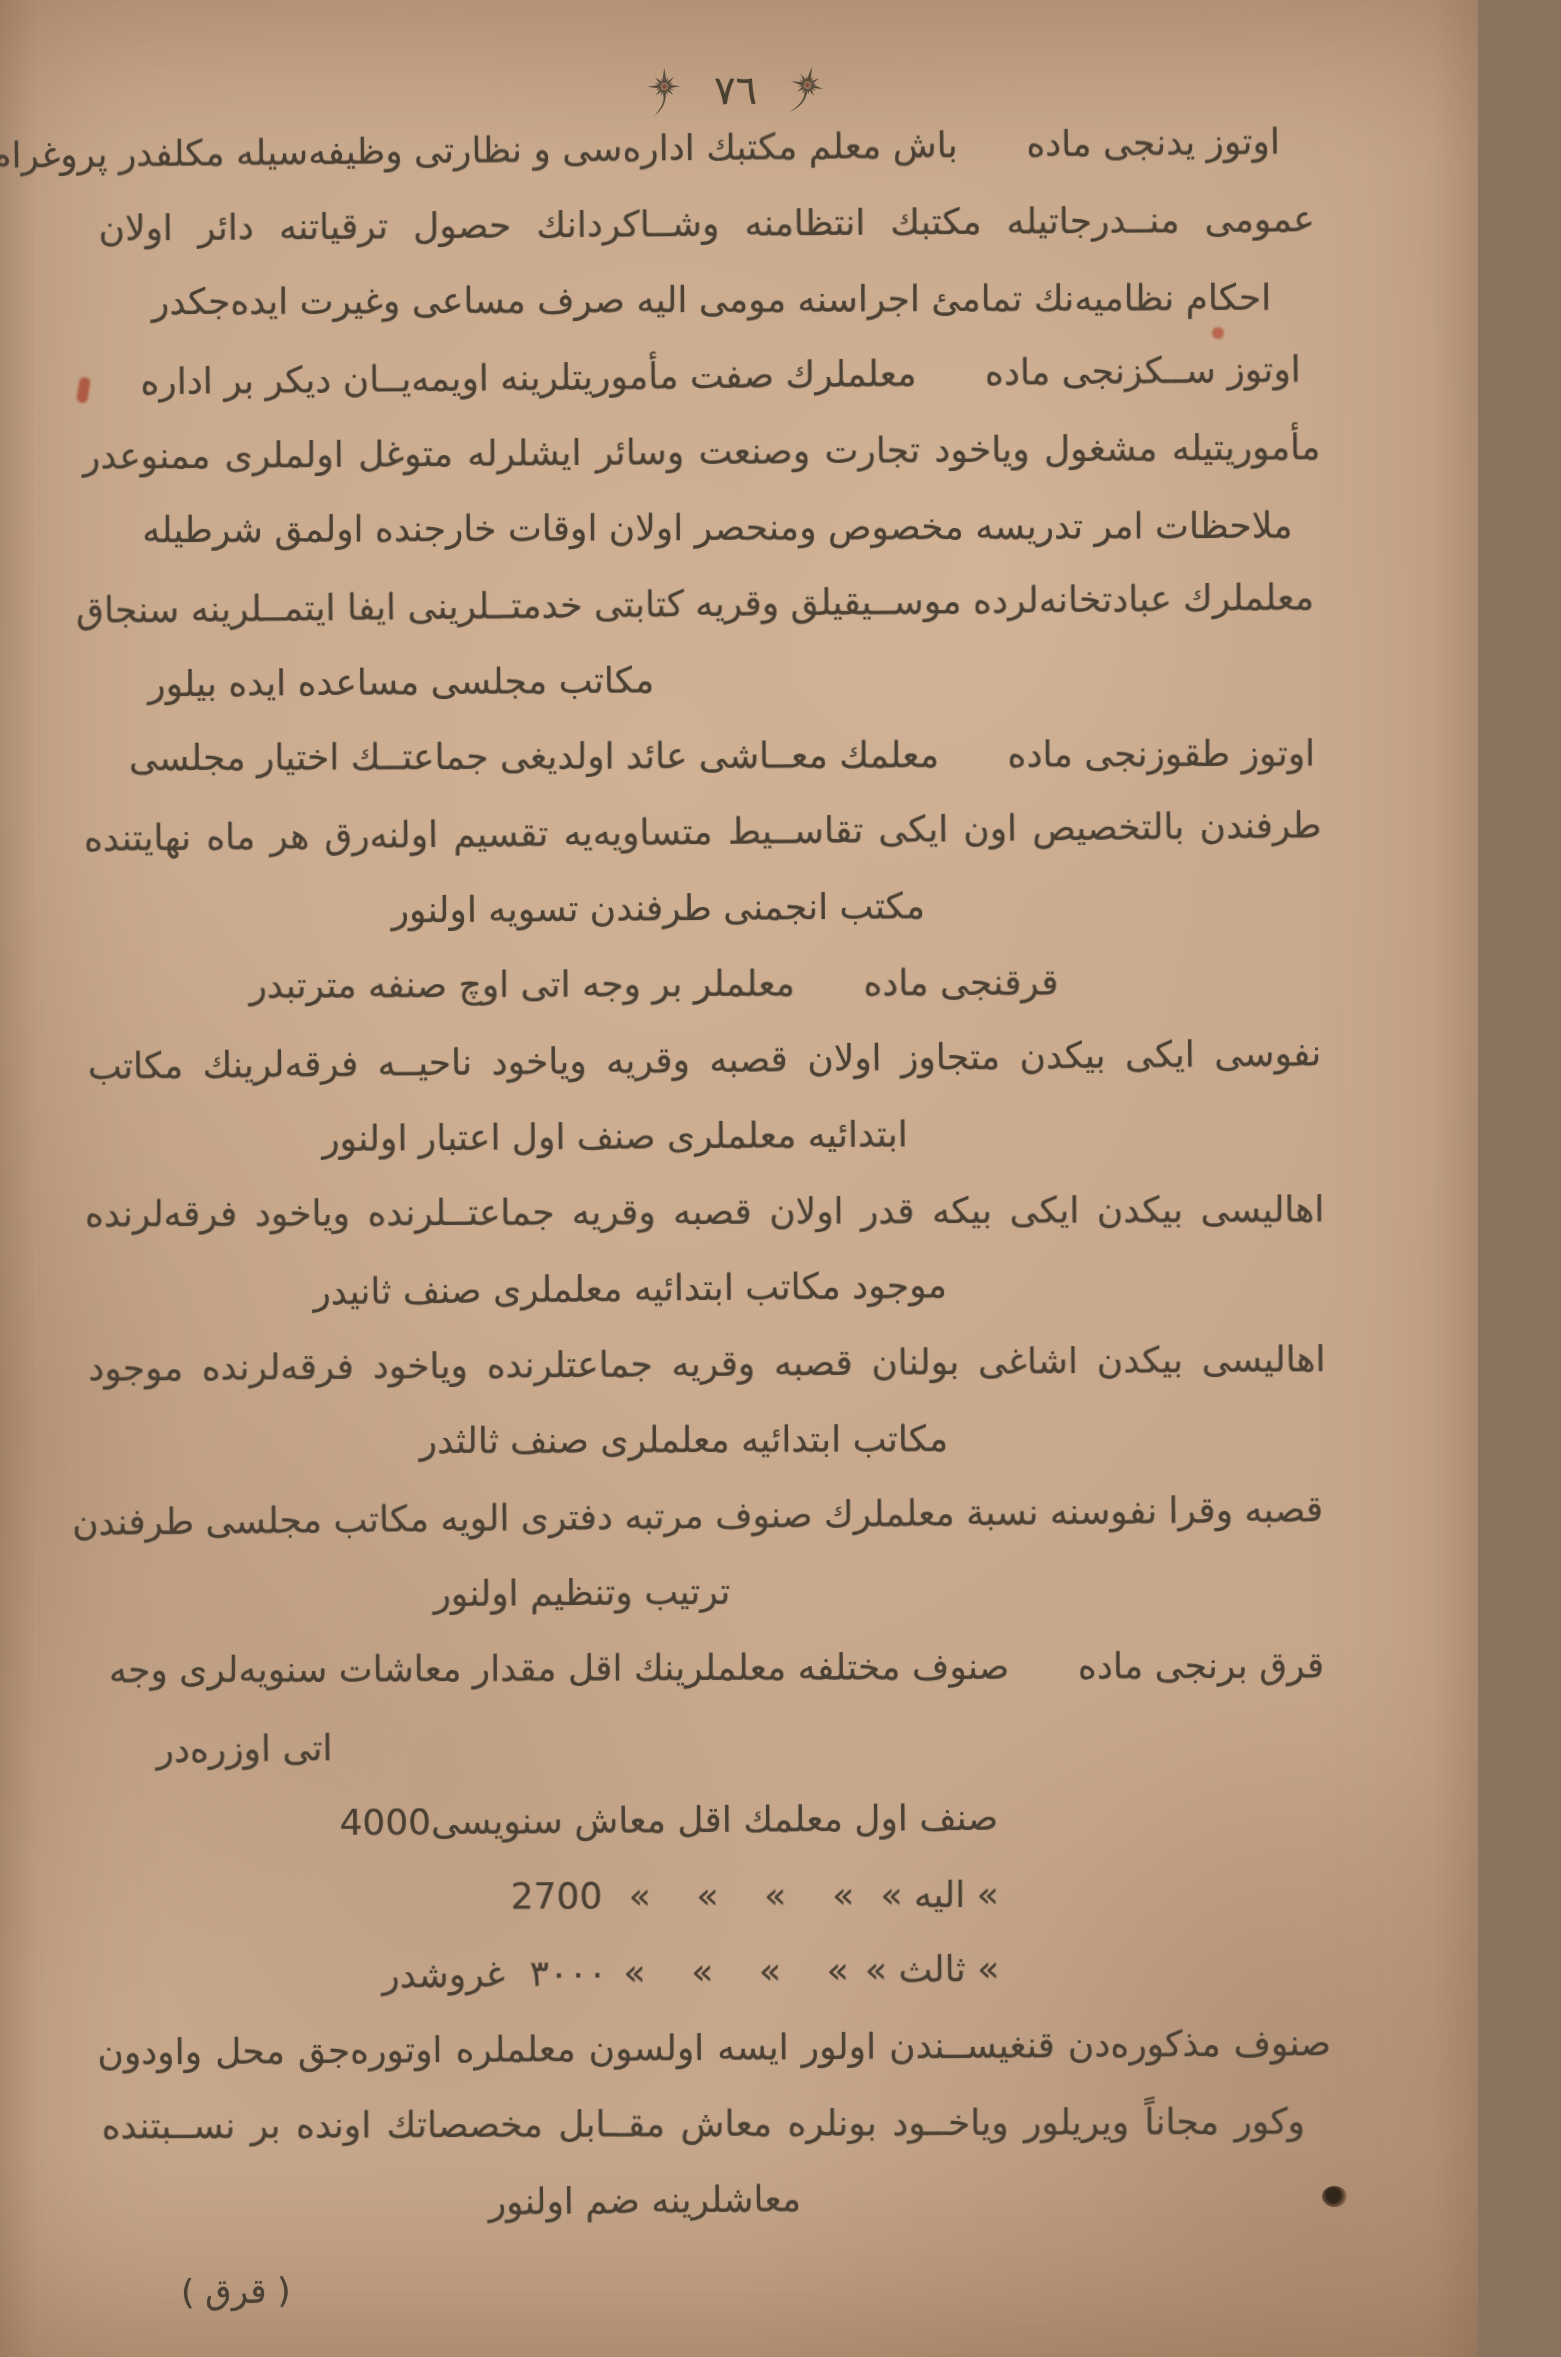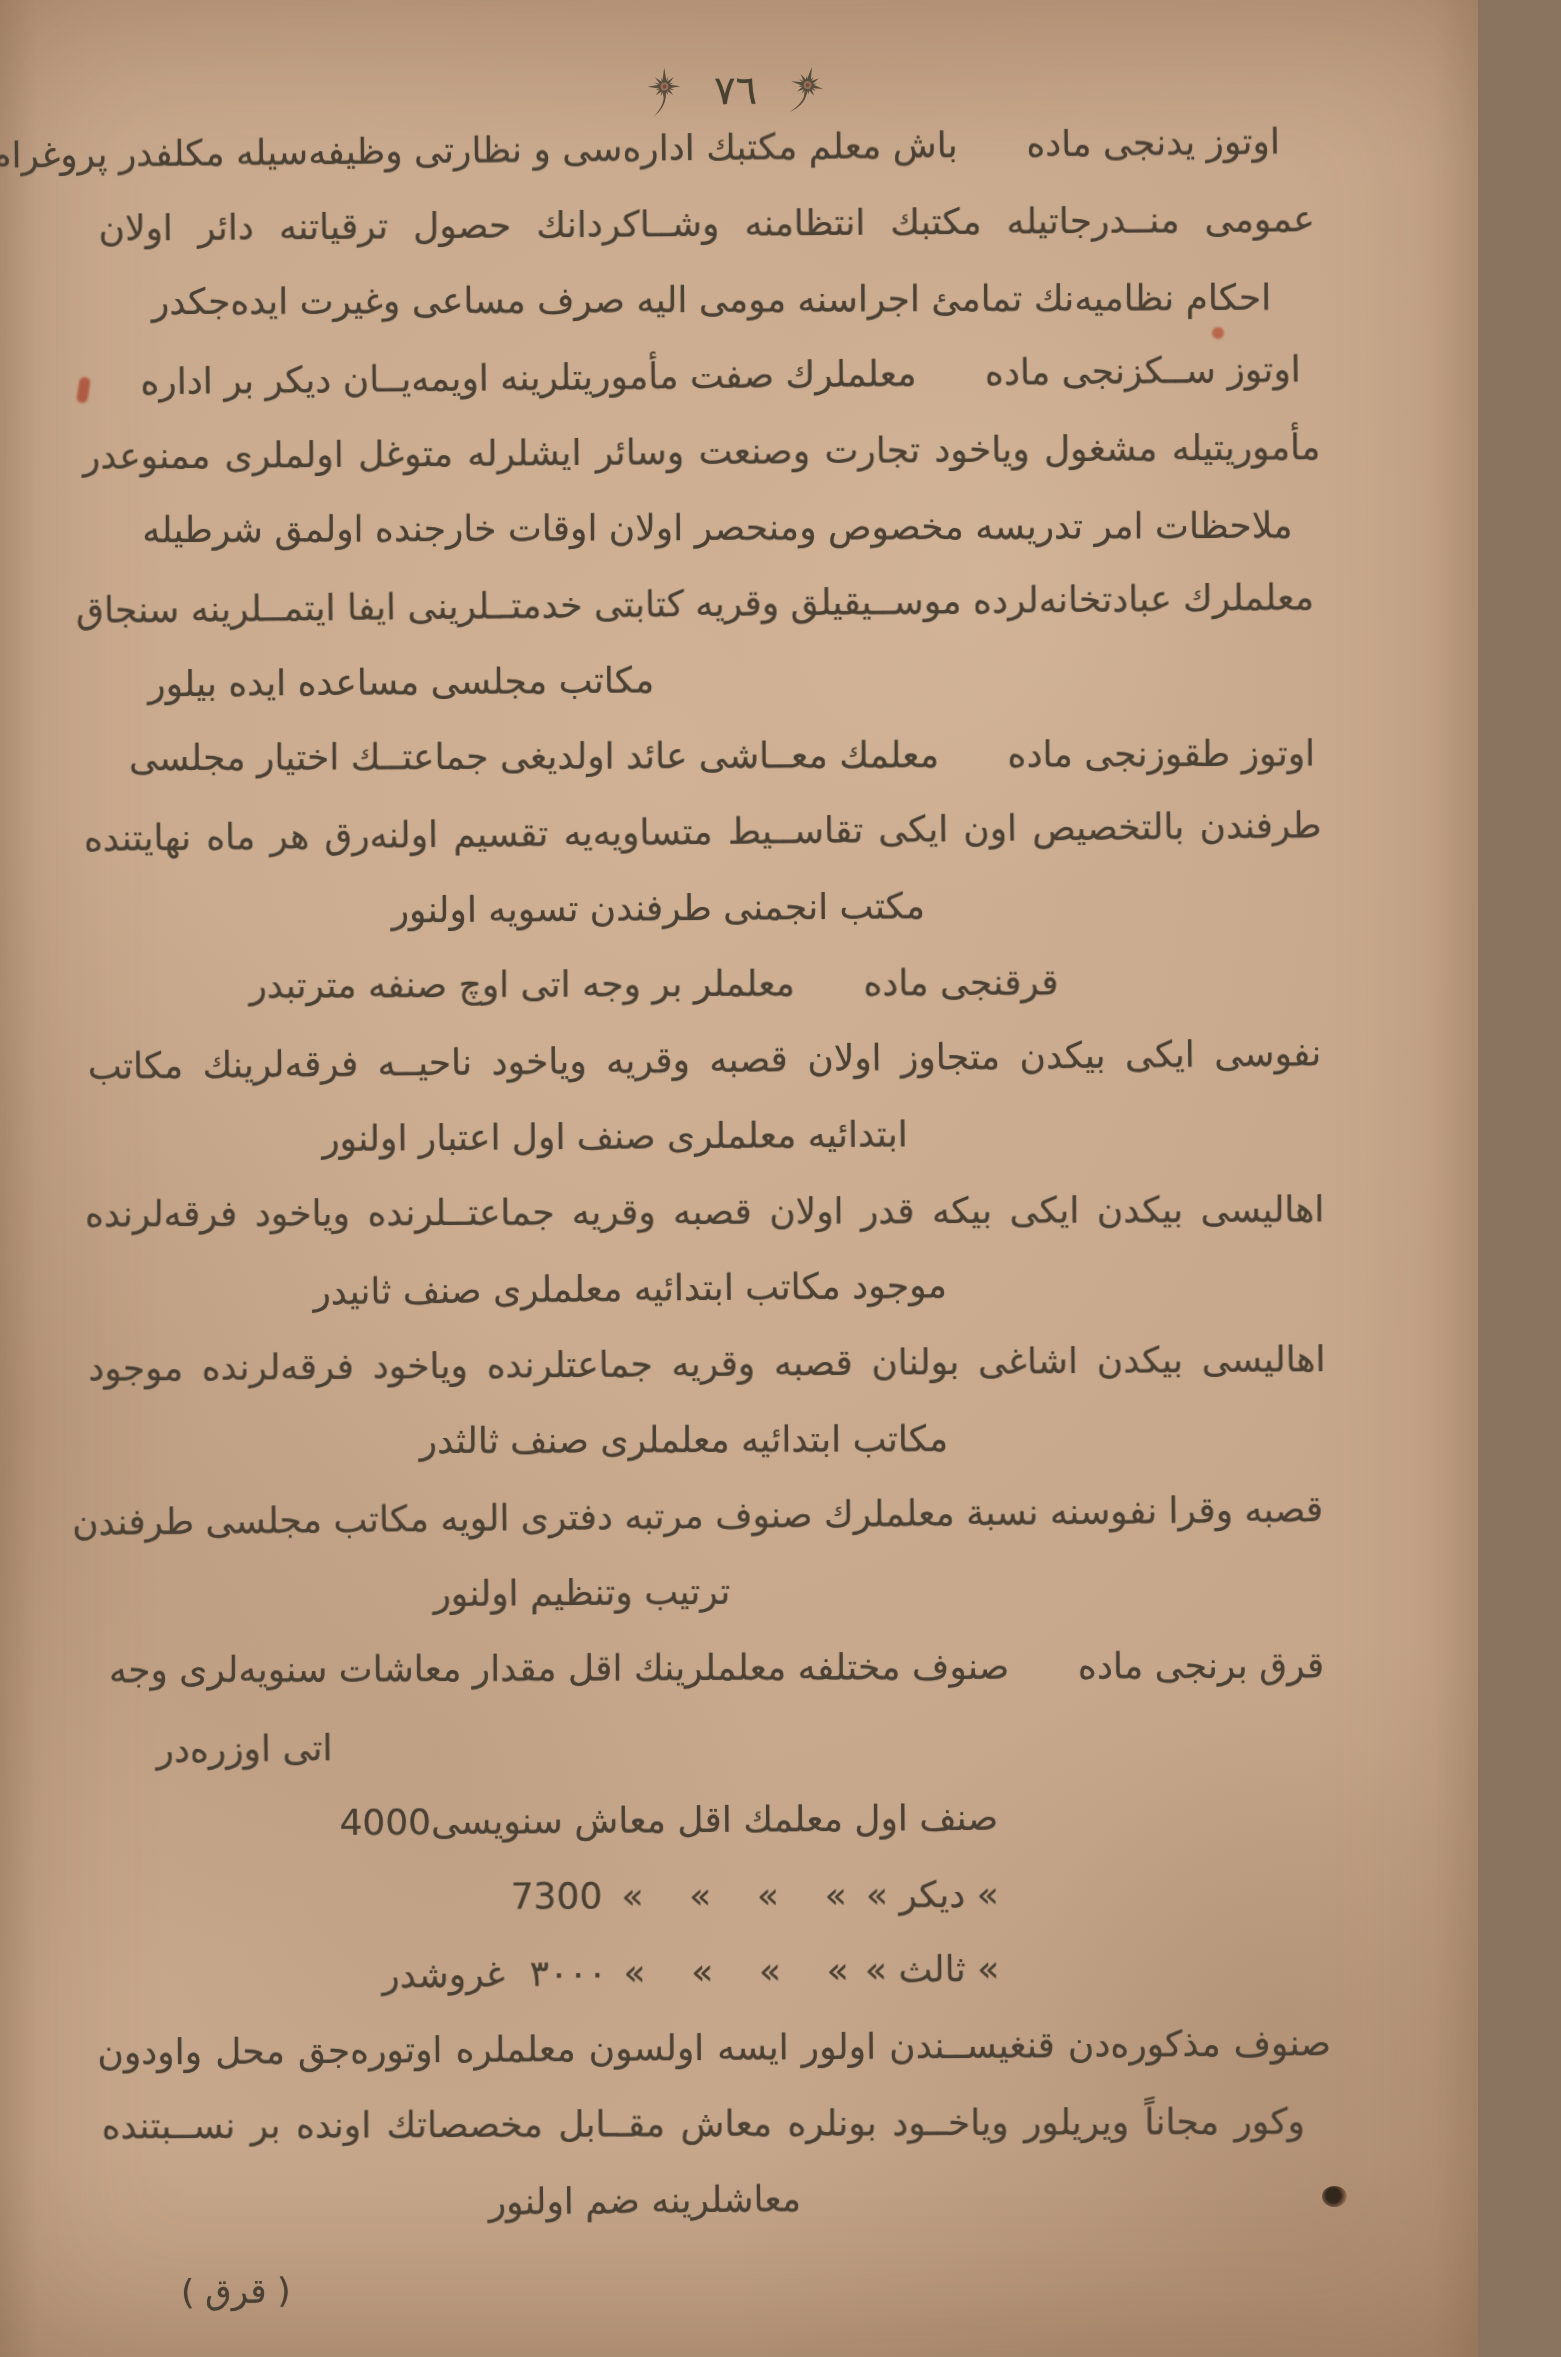--- a/index.html
+++ b/index.html
@@ -196,24 +196,24 @@
 
     <div class="line trow tr1">
       <span>صنف اول معلمك اقل معاش سنويسى</span>
       <span></span>
       <span class="amount-group">
         <span>4000</span>
         <span></span>
       </span>
     </div>
     <div class="line trow tr2">
-      <span>» ديكر »</span>
+      <span>» اليه »</span>
       <span>»&nbsp;&nbsp;&nbsp;&nbsp;»&nbsp;&nbsp;&nbsp;&nbsp;»&nbsp;&nbsp;&nbsp;&nbsp;»</span>
       <span class="amount-group">
-        <span>7300</span>
+        <span>2700</span>
         <span></span>
       </span>
     </div>
     <div class="line trow tr3">
       <span>» ثالث »</span>
       <span>»&nbsp;&nbsp;&nbsp;&nbsp;»&nbsp;&nbsp;&nbsp;&nbsp;»&nbsp;&nbsp;&nbsp;&nbsp;»</span>
       <span class="amount-group">
         <span>٣٠٠٠</span>
         <span>غروشدر</span>
       </span>

